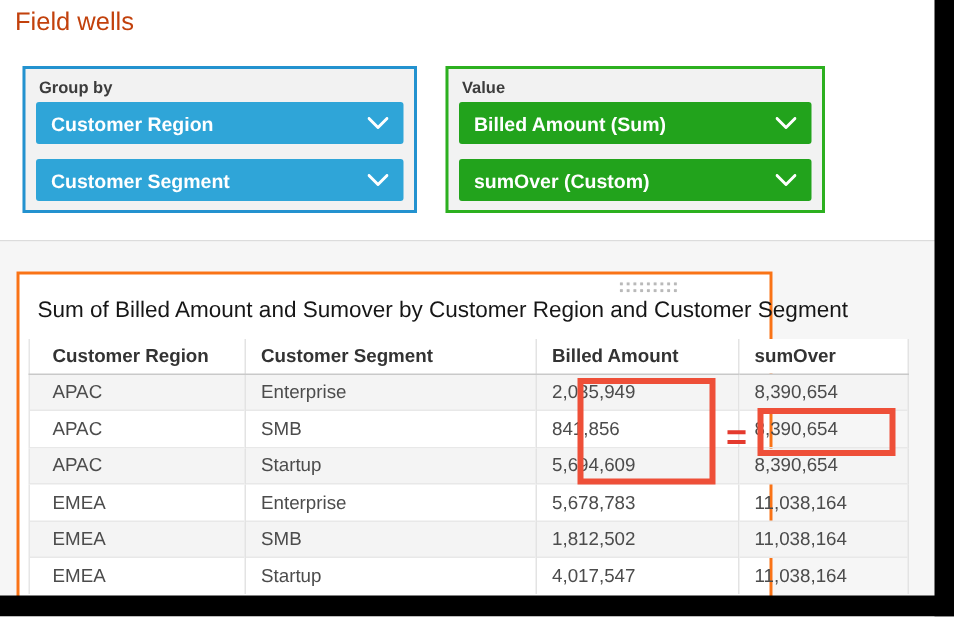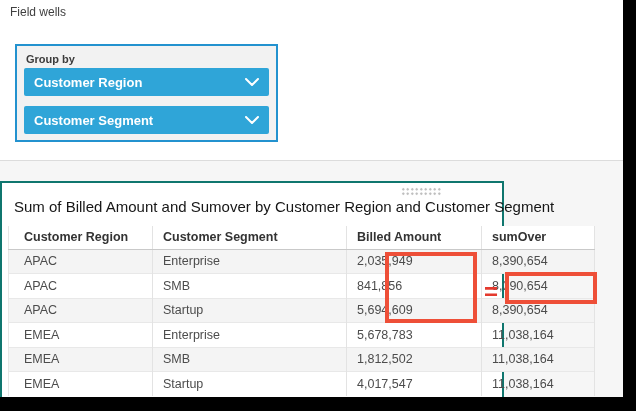--- a/index.html
+++ b/index.html
@@ -5,21 +5,21 @@
   * { margin:0; padding:0; box-sizing:border-box; }
   body { background:#fff; }
   .screen {
     position:relative; width:636px; height:411px; overflow:hidden;
     background:#ffffff; font-family:"Liberation Sans", sans-serif;
   }
   
   .frame-right { position:absolute; top:0; right:0; width:13px; height:411px; background:#000; z-index:50; }
   .frame-bottom { position:absolute; left:0; bottom:0; width:636px; height:14px; background:#000; z-index:50; }
 
-  .fw-title { position:absolute; left:10px; top:5px; font-size:12px; color:#404040; }
+  .fw-title { position:absolute; left:10px; top:5px; font-size:17px; color:#c2410c; }
 
   
   .well-box { position:absolute; top:44px; height:98px; background:#f2f2f2; border:2px solid; }
   .well-box.groupby { left:15px; width:263px; border-color:#2392cf; }
   .well-box.value   { left:297px; width:253px; border-color:#2cb01f; }
   .well-label { font-size:11px; font-weight:bold; color:#3c3c3c; padding:7px 0 3px 9px; }
   .pill {
     height:28px; margin:0 7px; border-radius:2px; display:flex; align-items:center;
     padding:0 10px; color:#fff; font-size:13px; font-weight:bold; cursor:pointer;
   }
@@ -27,22 +27,22 @@
   .well-box.groupby .pill { background:#2fa5d8; }
   .well-box.value   .pill { background:#22a31c; }
   .chevron { margin-left:auto; display:flex; align-items:center; }
 
   
   .divider { position:absolute; left:0; top:160px; width:636px; height:1px; background:#dcdcdc; }
   .canvas { position:absolute; left:0; top:161px; width:636px; height:236px; background:#f6f6f6; }
 
   
   .visual {
-    position:absolute; left:0; top:181px; width:504px; height:224px;
-    background:#fff; border:2px solid #0f766e; z-index:1;
+    position:absolute; left:11px; top:181px; width:504px; height:224px;
+    background:#fff; border:2px solid #f97316; z-index:1;
   }
   .drag-handle {
     position:absolute; left:399px; top:4px; width:40px; height:9px;
     background-image: radial-gradient(#b9b9b9 1.1px, transparent 1.3px);
     background-size:4.5px 4.5px; background-position:0 0; cursor:grab;
   }
   .visual-title { position:absolute; left:12px; top:15px; font-size:15px; color:#161616; white-space:nowrap; }
 
   table.viz {
     position:absolute; left:6px; top:43px; width:586px;
@@ -95,20 +95,39 @@
     <div class="pill">
       <span>Customer Segment</span>
       <span class="chevron">
         <svg width="14" height="8" viewBox="0 0 14 8">
             <polyline points="1,1 7,7 13,1" fill="none" stroke="#fff" stroke-width="2" stroke-linecap="round" stroke-linejoin="round"></polyline>
           </svg>
       </span>
     </div>
   </div>
 
+  <div class="well-box value">
+    <div class="well-label">Value</div>
+    <div class="pill">
+      <span>Billed Amount (Sum)</span>
+      <span class="chevron">
+        <svg width="14" height="8" viewBox="0 0 14 8">
+            <polyline points="1,1 7,7 13,1" fill="none" stroke="#fff" stroke-width="2" stroke-linecap="round" stroke-linejoin="round"></polyline>
+          </svg>
+      </span>
+    </div>
+    <div class="pill">
+      <span>sumOver (Custom)</span>
+      <span class="chevron">
+        <svg width="14" height="8" viewBox="0 0 14 8">
+            <polyline points="1,1 7,7 13,1" fill="none" stroke="#fff" stroke-width="2" stroke-linecap="round" stroke-linejoin="round"></polyline>
+          </svg>
+      </span>
+    </div>
+  </div>
 
   <div class="divider"></div>
   <div class="canvas"></div>
 
   <div class="visual">
     <div class="drag-handle"></div>
     <div class="visual-title">Sum of Billed Amount and Sumover by Customer Region and Customer Segment</div>
     <table class="viz">
       <colgroup>
           <col>

